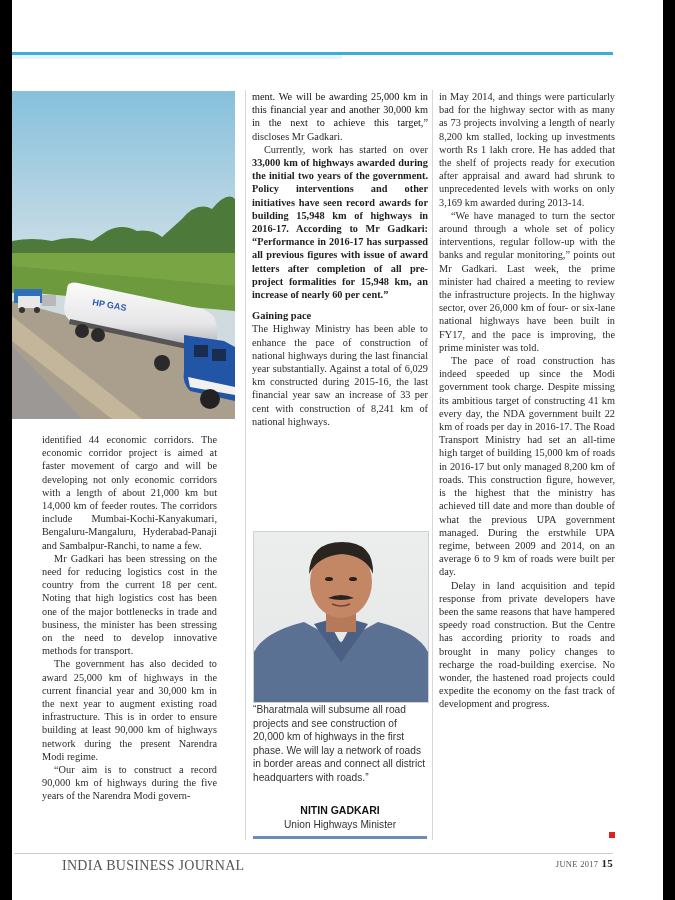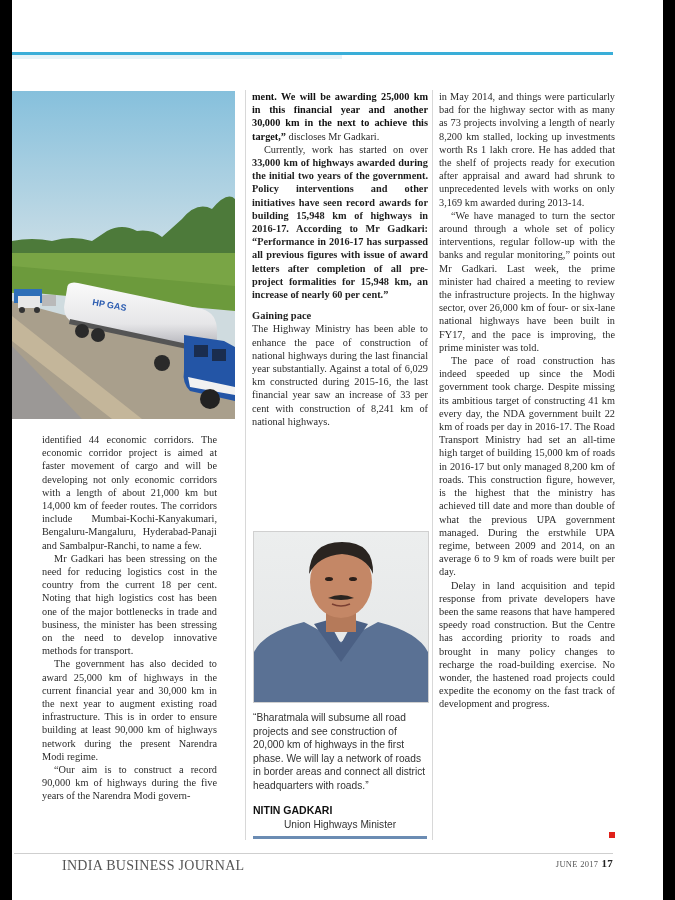--- a/index.html
+++ b/index.html
@@ -24,33 +24,33 @@
     position:absolute; color:#2a2a2a; font-size:10.3px; line-height:13.2px;
     text-align:justify; hyphens:auto;
   }
   .col p { margin:0; text-indent:12px; }
   .col p.noindent { text-indent:0; }
   .col h4 { margin:8px 0 0 0; font-size:10.5px; font-weight:bold; color:#222; }
   .col1 { left:30px; top:433px; width:175px; }
   .col2 { left:240px; top:90px; width:176px; }
   .col3 { left:427px; top:90px; width:176px; }
   .vdiv { position:absolute; width:1px; background:#d8d8d8; }
-  .b { font-weight:bold; color:#111; }
+  .b { font-weight:normal; color:#111; }
 
   .portrait-box {
     position:absolute; left:241px; top:531px; width:174px; height:170px;
     background:linear-gradient(180deg,#eceeee 0%, #e4e6e7 100%); overflow:hidden;
     border:1px solid #d0d0d0;
   }
   .quote {
     position:absolute; left:241px; top:703px; width:176px;
-    font-family:"Liberation Sans","DejaVu Sans",sans-serif; font-size:10.2px; line-height:13.6px; color:#333;margin-top:8px;
+    font-family:"Liberation Sans","DejaVu Sans",sans-serif; font-size:10.2px; line-height:13.6px; color:#333;
   }
   .quote-name {
-    position:absolute; left:241px; top:804px; width:174px; text-align:left;
+    position:absolute; left:241px; top:804px; width:174px; text-align:center;
     font-family:"Liberation Sans","DejaVu Sans",sans-serif; font-weight:bold; font-size:10.5px; color:#111;
   }
   .quote-title {
     position:absolute; left:241px; top:819px; width:174px; text-align:center;
     font-family:"Liberation Sans","DejaVu Sans",sans-serif; font-size:10.2px; color:#333;
   }
   .quote-rule {
     position:absolute; left:241px; top:836px; width:174px; height:3px; background:#6b8cb3;
   }
   .end-mark {
@@ -169,14 +169,14 @@
 
   <div class="quote">“Bharatmala will subsume all road projects and see construction of 20,000 km of highways in the first phase. We will lay a network of roads in border areas and connect all district headquarters with roads.”</div>
   <div class="quote-name">NITIN GADKARI</div>
   <div class="quote-title">Union Highways Minister</div>
   <div class="quote-rule"></div>
 
   <div class="end-mark"></div>
 
   <div class="bottom-rule"></div>
   <div class="footer-left">INDIA BUSINESS JOURNAL</div>
-  <div class="footer-right"><span>JUNE 2017</span><span class="pg">17</span></div>
+  <div class="footer-right"><span>JUNE 2017</span><span class="pg">15</span></div>
 </div>
 
 </body></html>

